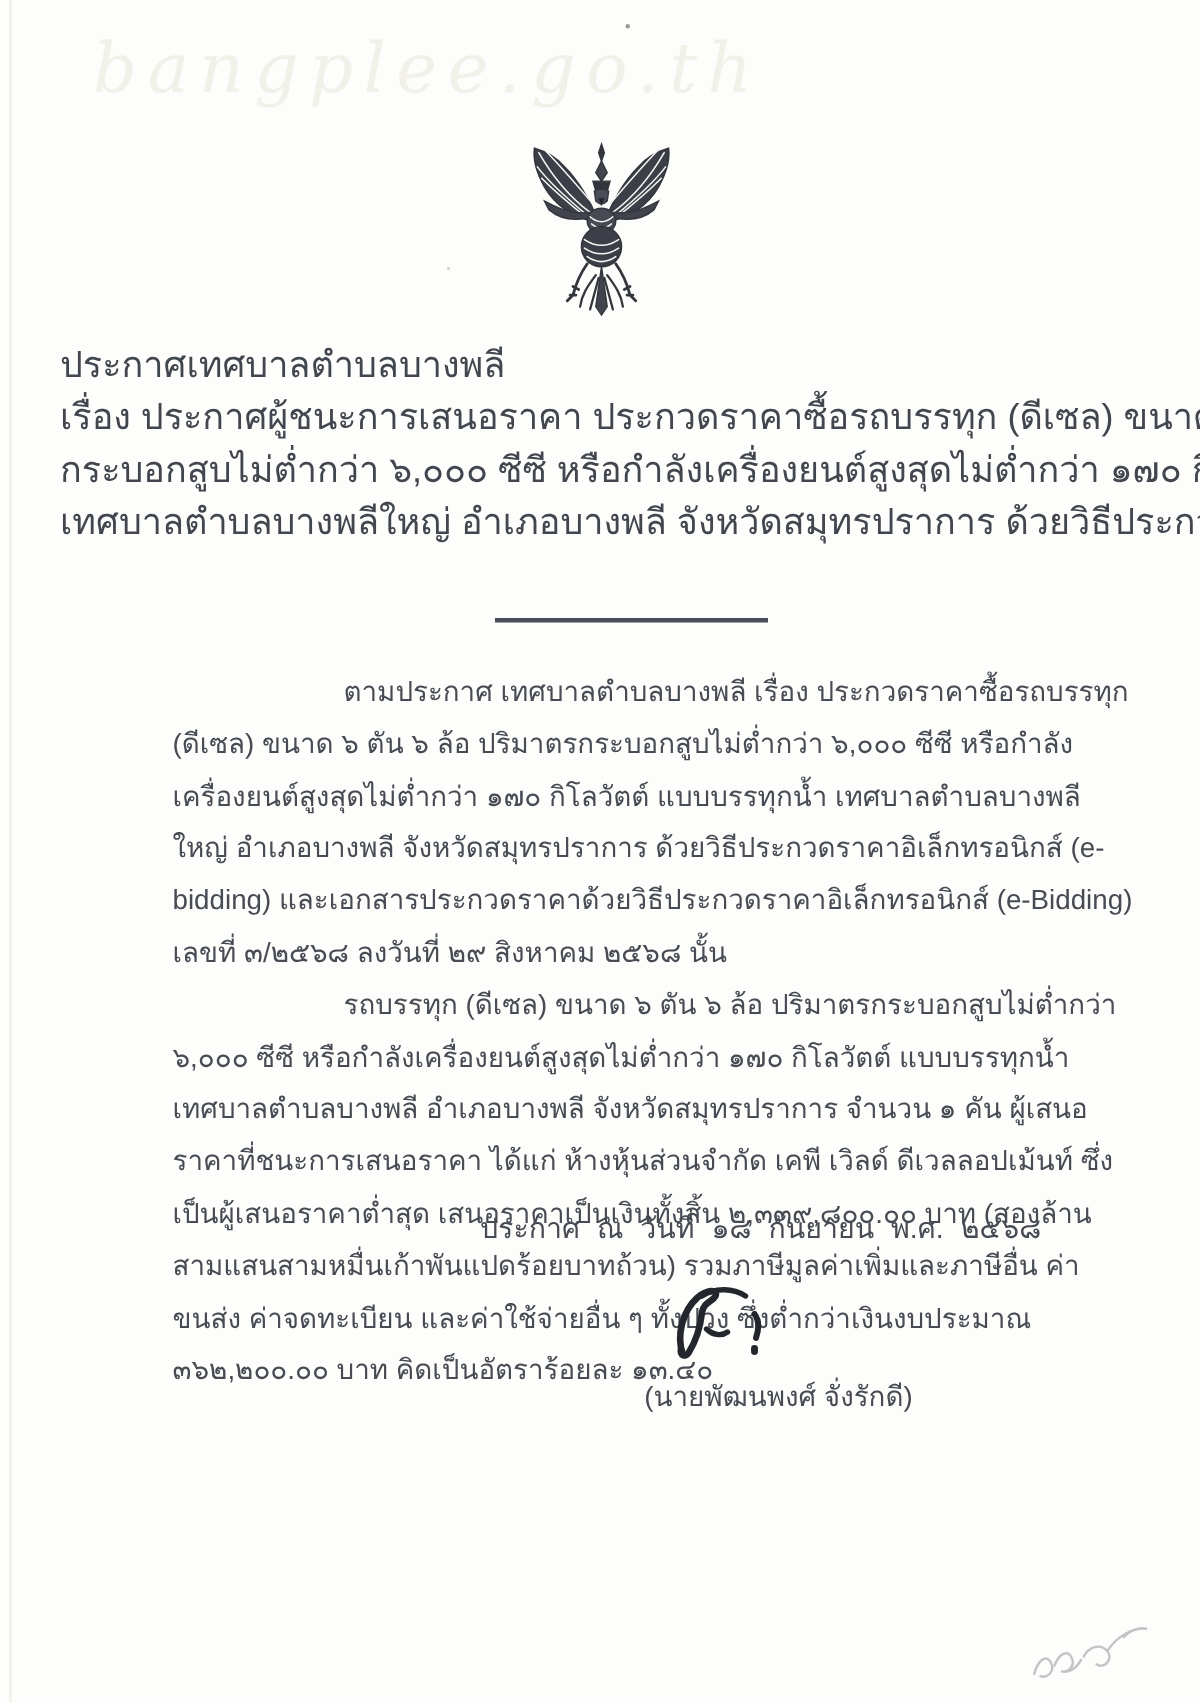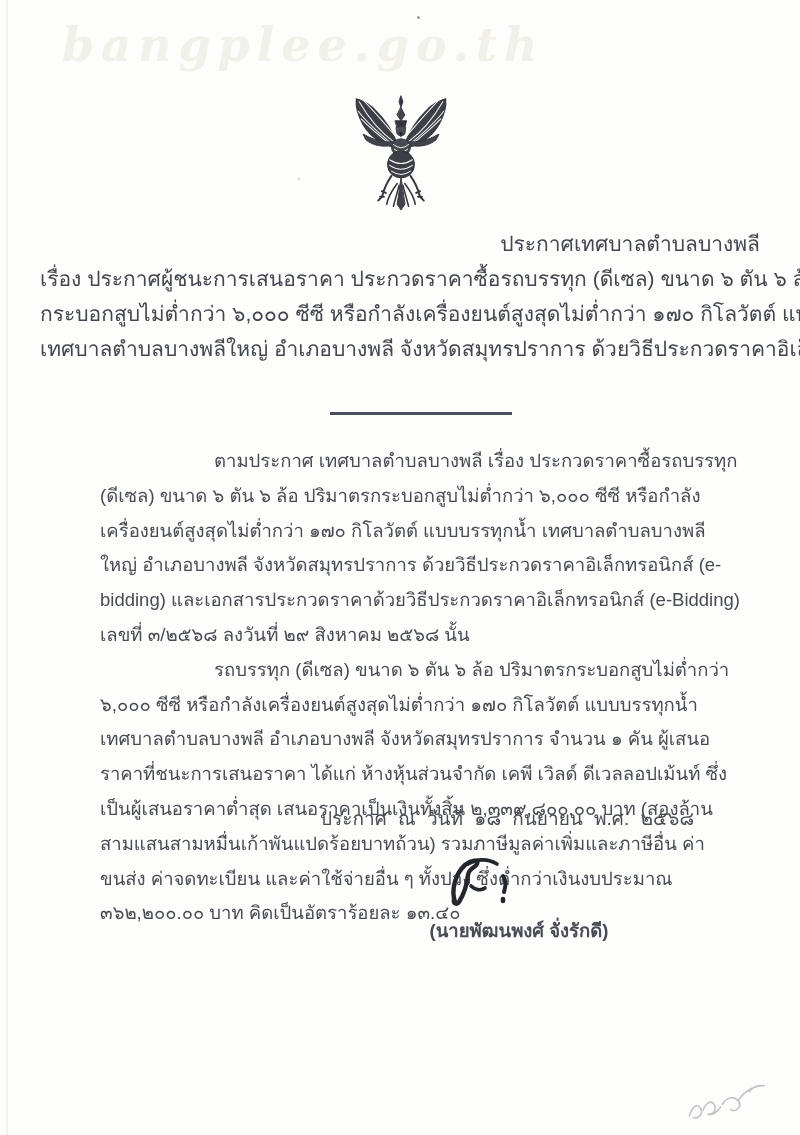--- a/index.html
+++ b/index.html
@@ -17,64 +17,64 @@
     background: #f1f1ee;
   }
   .speck { position: absolute; background: #9a9a98; border-radius: 50%; }
   .speck.s1 { left: 417px; top: 16px; width: 3px; height: 3px; }
   .speck.s2 { left: 298px; top: 178px; width: 2px; height: 2px; opacity: .5; }
   .speck.s3 { left: 520px; top: 738px; width: 2px; height: 2px; opacity: .4; }
 
   .watermark {
     position: absolute; left: 62px; top: 18px; width: 560px;
     font-family: "DejaVu Serif", serif;
-    font-style: italic; font-weight: bold;
+    font-style: italic; font-weight: normal;
     font-size: 46px; letter-spacing: 7px;
     color: #f1f0e9;
     user-select: none;
   }
 
   .emblem {
     position: absolute; left: 344px; top: 90px;
     width: 114px; height: 128px;
   }
 
   .title-block {
     position: absolute; left: 40px; top: 226px; width: 720px;
-    text-align: right;
-    font-size: 21px; line-height: 35px;
+    text-align: left;
+    font-size: 24px; line-height: 35px;
     color: #42464e;
   }
   .title-line { white-space: nowrap; }
 
   .divider {
     position: absolute; left: 330px; top: 412px;
     width: 182px; height: 3px; background: #494e58;
   }
 
   .body-text {
-    position: absolute; left: 100px; top: 444px; width: 642px;
+    position: absolute; left: 115px; top: 444px; width: 642px;
     font-size: 18.5px; line-height: 34.8px;
     color: #474b53;
     text-align: left;
   }
   .body-text p { text-indent: 114px; }
 
   .date-line {
     position: absolute; left: 320px; top: 803px;
     font-size: 19px; color: #474b53;
     word-spacing: 6px; white-space: nowrap; text-align: right;
   }
 
   .signature-block {
     position: absolute; left: 369px; top: 852px; width: 300px;
     text-align: center;
   }
   .signature-scribble { display: block; margin: 0 auto 6px 72px; }
-  .signer-name { font-size: 18.5px; line-height: 30px; color: #474b53; white-space: nowrap; font-weight: bold; }
+  .signer-name { font-size: 18.5px; line-height: 30px; color: #474b53; white-space: nowrap; }
   .signer-title { font-size: 18.5px; line-height: 30px; margin-top: 4px; color: #474b53; white-space: nowrap; }
 
   .pencil-note {
     position: absolute; left: 680px; top: 1078px;
     transform: rotate(-6deg); opacity: .75;
   }
 </style>
 </head>
 <body>
 

